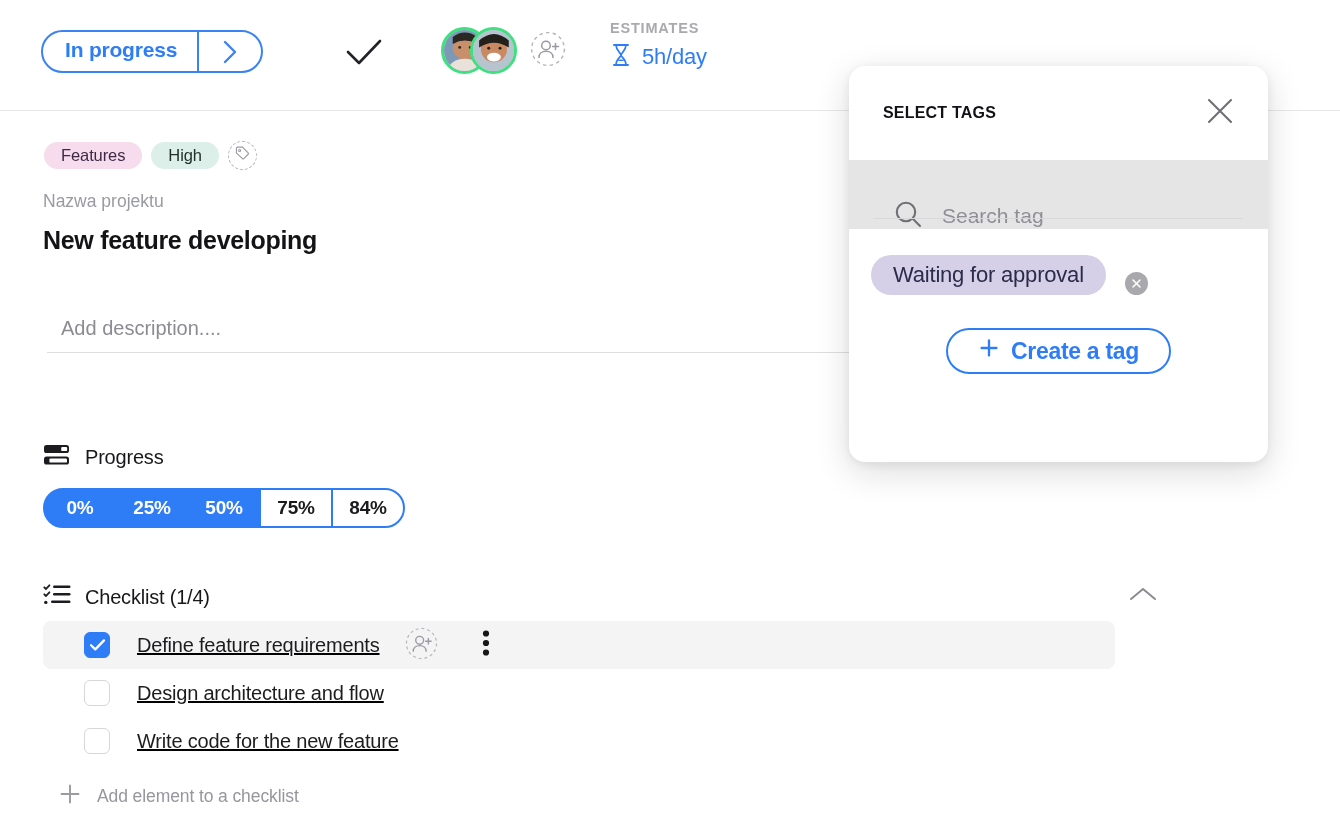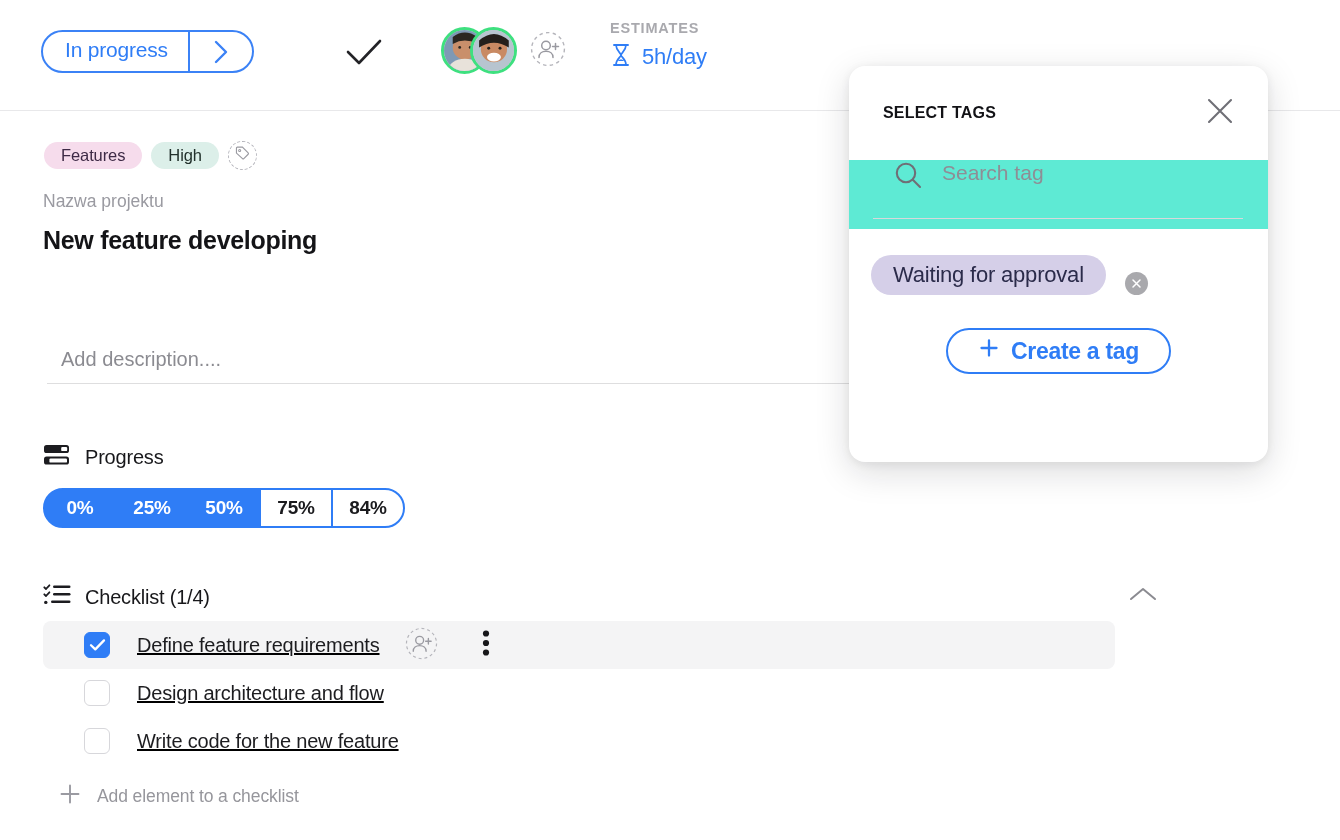--- a/index.html
+++ b/index.html
@@ -28,21 +28,21 @@
     border-radius: 24px;
     background: #fff;
     overflow: hidden;
     cursor: pointer;
   }
   .status-pill .label {
     display: flex; align-items: center; justify-content: center;
     padding: 0 20px 4px 22px;
     color: #2f7df6;
     font-size: 21px;
-    font-weight: 400;
+    font-weight: 700;
     letter-spacing: -0.2px;
     white-space: nowrap;
   }
   .status-pill .divider { width: 2px; background: #3b82f6; }
   .status-pill .chev {
     display:flex; align-items:center; justify-content:center;
     width: 62px;
   }
   .status-pill .chev svg { display:block; }
 
@@ -101,21 +101,21 @@
     text-underline-offset: 3px;
     cursor: pointer;
   }
   .task-title {
     position: absolute; left: 43px; top: 226px;
     font-size: 25px; font-weight: 700; color: #141417;
     letter-spacing: -0.3px;
   }
 
   
-  .desc-wrap { position: absolute; left: 47px; top: 348px; width: 1210px; }
+  .desc-wrap { position: absolute; left: 47px; top: 317px; width: 1210px; }
   .desc-input {
     border: none; outline: none; width: 100%;
     font-family: "Liberation Sans", sans-serif;
     font-size: 20px; color: #838389; background: transparent;
     padding: 0 0 12px 14px;
   }
   .desc-input::placeholder { color: #8b8b91; }
   .desc-line { height: 1px; background: #dededf; width: 100%; }
 
   
@@ -173,22 +173,22 @@
     box-shadow: 0 10px 34px rgba(22,22,30,0.15), 0 2px 10px rgba(22,22,30,0.07);
     overflow: hidden;
   }
   .modal-head {
     height: 94px; display: flex; align-items: center; justify-content: space-between;
     padding: 0 31px 0 34px;
   }
   .modal-title { font-size: 16px; font-weight: 700; color: #121216; letter-spacing: 0.2px; }
   .modal-close { width: 34px; height: 34px; display:flex; align-items:center; justify-content:center; cursor:pointer; }
   .modal-search {
-    height: 69px; background: #5eead4;
-    display:flex; align-items:flex-start; padding: 0 26px 0 44px;
+    height: 69px; background: #e5e5e5;
+    display:flex; align-items:flex-end; padding: 0 26px 0 44px;
     position: relative;
   }
   .modal-search .s-icon { margin-right: 17px; display:flex; }
   .search-input {
     border: none; outline: none; background: transparent;
     font-family: "Liberation Sans", sans-serif;
     font-size: 21px; color: #77777d; width: 100%;
   }
   .search-input::placeholder { color: #8e8e95; }
   .search-underline { position: absolute; left: 24px; bottom: 10px; width: 370px; height: 1.4px; background: #d8d8da; }

